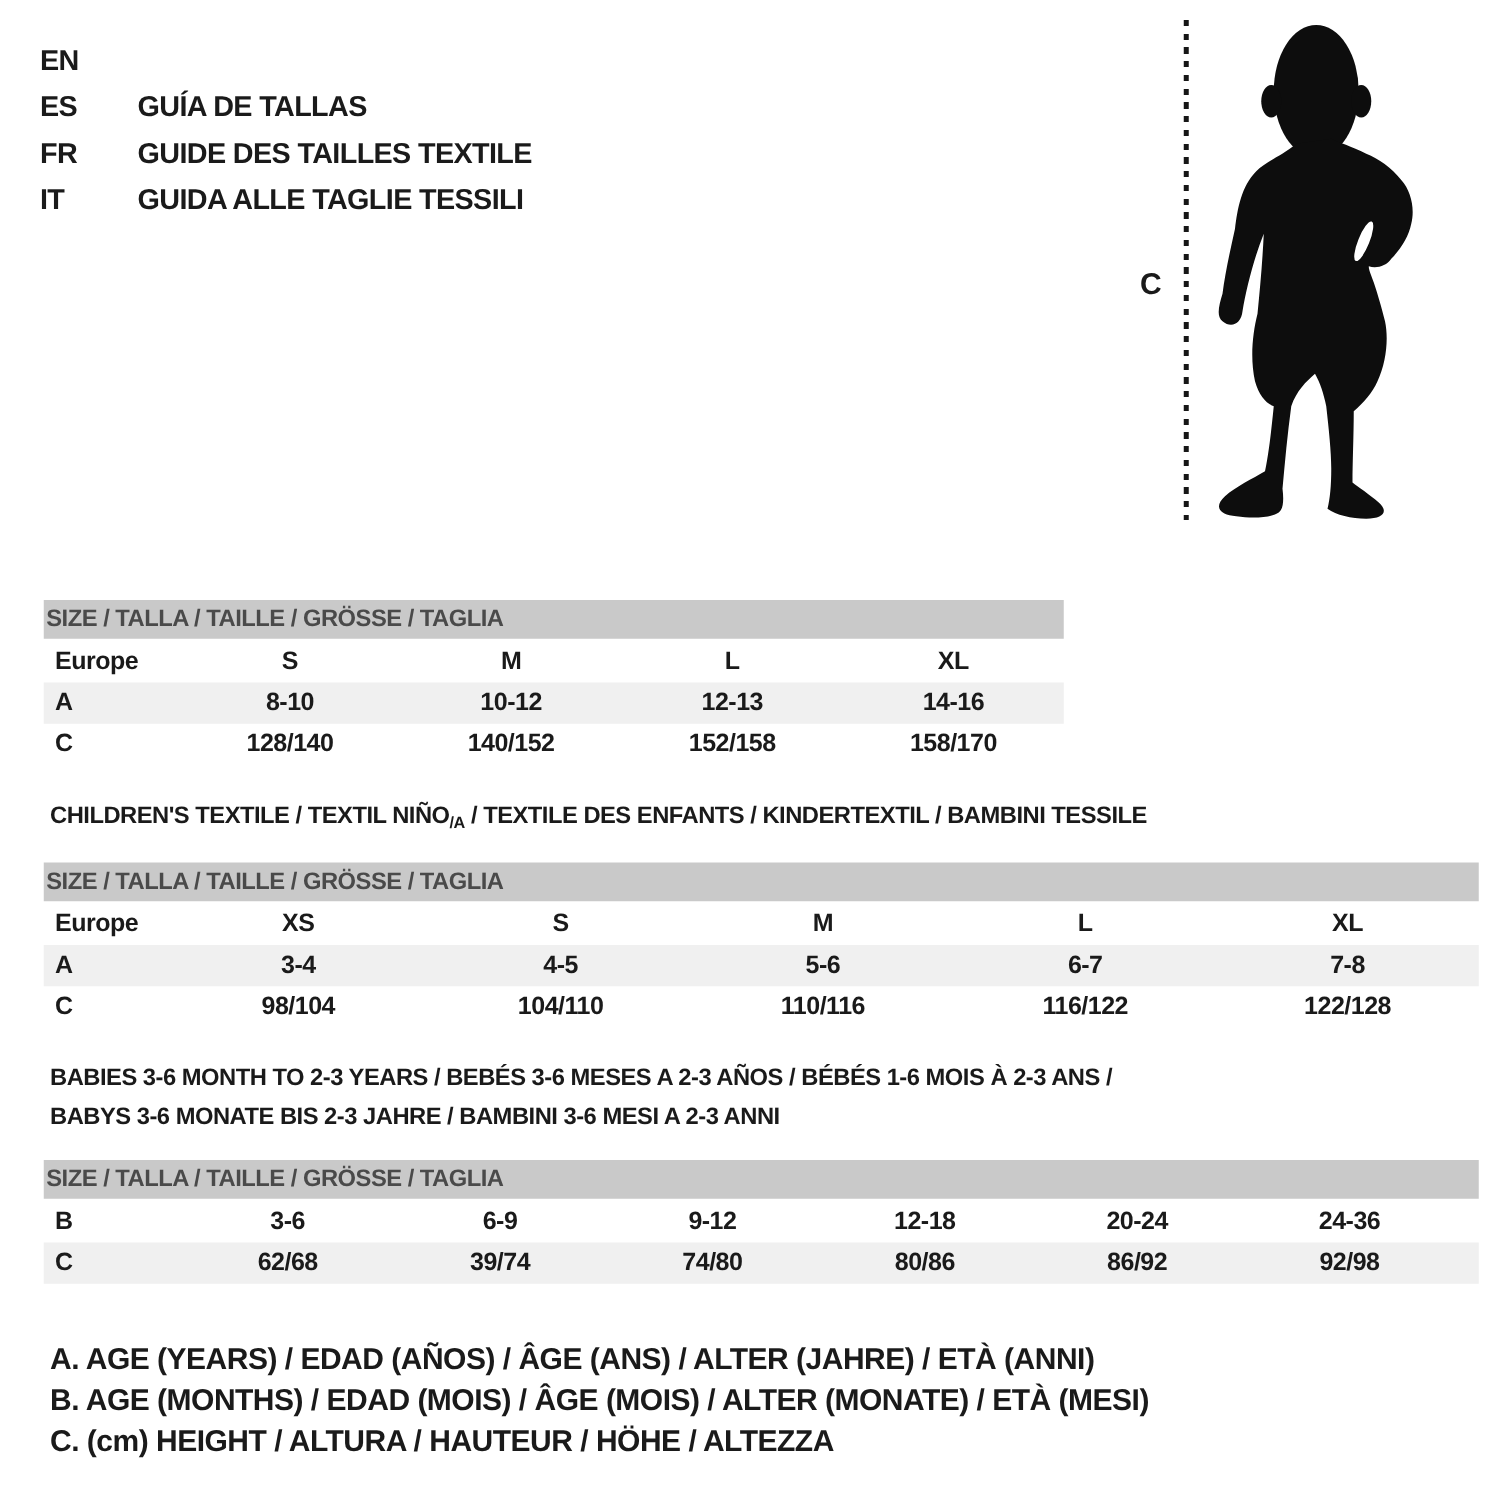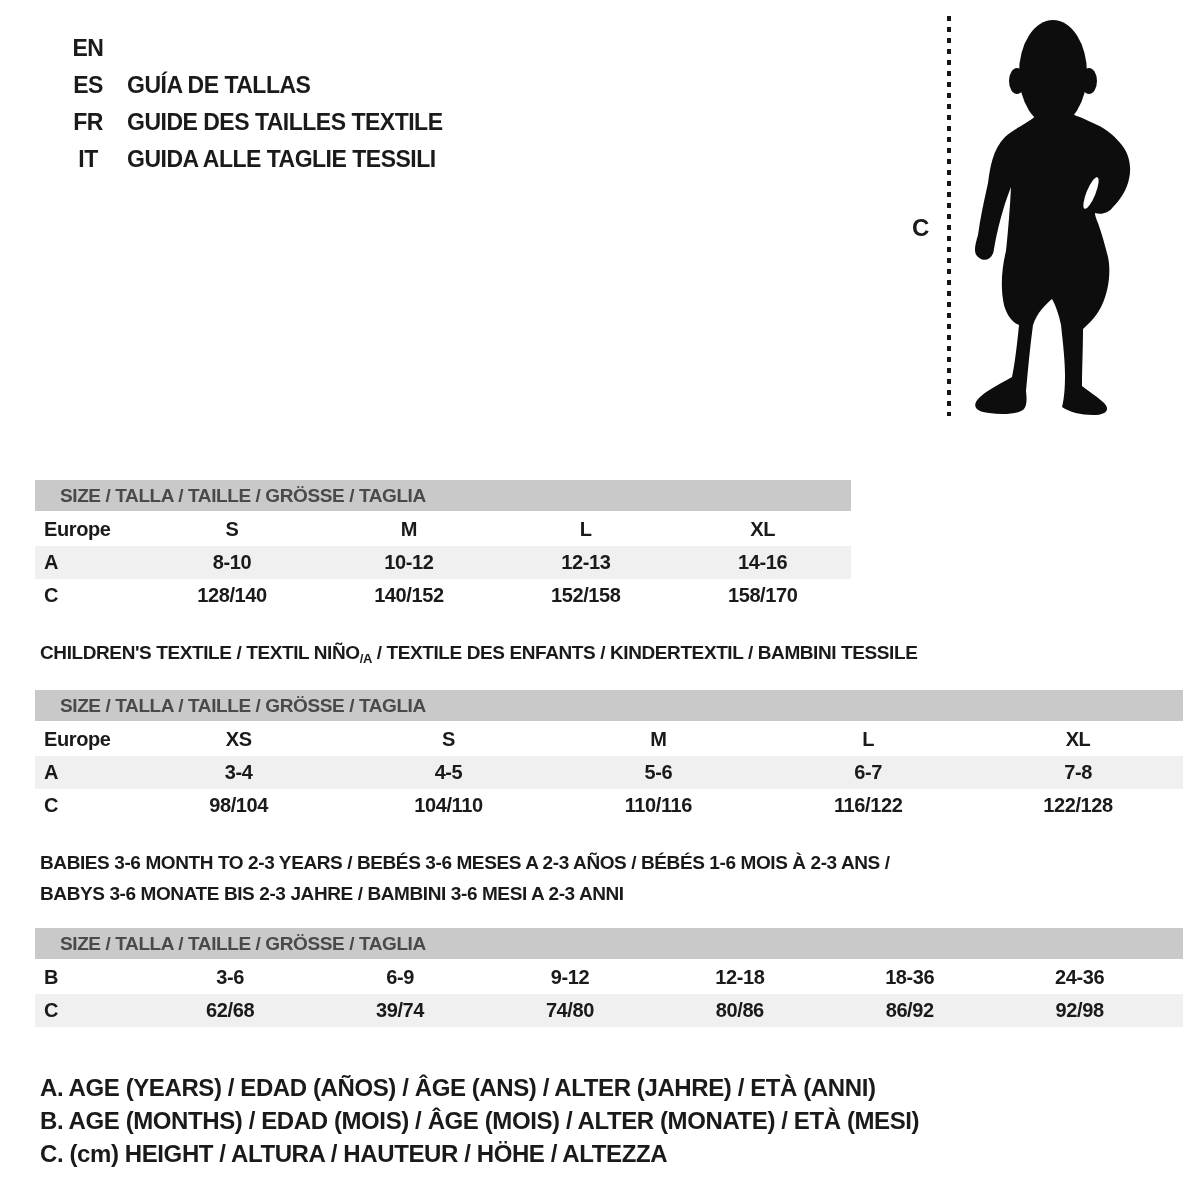--- a/index.html
+++ b/index.html
@@ -9,21 +9,21 @@
     width: 1200px;
     height: 1200px;
     background: #ffffff;
     font-family: "Liberation Sans", sans-serif;
     font-weight: 700;
     color: #1a1a1a;
     overflow: hidden;
   }
 
   
-  .lang-block { position: absolute; left: 49px; top: 30px; text-align: center; }
+  .lang-block { position: absolute; left: 32px; top: 30px; }
   .lang-row { display: flex; height: 37px; align-items: center; }
   .lang-code { width: 78px; font-size: 23px; letter-spacing: -0.5px; }
   .lang-title { font-size: 23px; letter-spacing: -0.5px; white-space: nowrap; }
 
   
   .figure-area { position: absolute; left: 890px; top: 0; width: 310px; height: 440px; }
   .height-line {
     position: absolute; left: 57px; top: 16px; width: 4px; height: 400px;
     background: repeating-linear-gradient(to bottom, #161616 0 5px, transparent 5px 11px);
   }
@@ -36,21 +36,21 @@
     font-size: 19px; letter-spacing: -0.4px; white-space: nowrap;
   }
   .section-heading sub { font-size: 13px; vertical-align: -4px; }
   .heading-line { line-height: 31px; white-space: nowrap; }
 
   
   .size-table { position: absolute; left: 35px; }
   .size-header {
     height: 31px; background: #c9c9c9; color: #4a4a4a;
     font-size: 19px; letter-spacing: -0.4px;
-    display: flex; align-items: center; padding-left: 25px;
+    display: flex; align-items: center; padding-left: 2px;
     margin-bottom: 2px;
   }
   .t-row { display: grid; height: 33px; align-items: center; font-size: 20px; letter-spacing: -0.4px; }
   .t-row.gray { background: #f0f0f0; }
   .t-row .lbl { text-align: left; padding-left: 9px; }
   .t-row .val { text-align: center; }
   .tbl-junior   { width: 816px; }
   .tbl-junior   .t-row { grid-template-columns: 13.3% repeat(4, 21.68%); }
   .tbl-children { width: 1148px; }
   .tbl-children .t-row { grid-template-columns: 8.6% repeat(5, 18.28%); }
@@ -191,21 +191,21 @@
     <div class="heading-line">BABYS 3-6 MONATE BIS 2-3 JAHRE / BAMBINI 3-6 MESI A 2-3 ANNI</div>
   </div>
   <div class="size-table tbl-babies" style="top:928px">
     <div class="size-header">SIZE / TALLA / TAILLE / GRÖSSE / TAGLIA</div>
     <div class="t-row">
       <span class="lbl">B</span>
       <span class="val">3-6</span>
       <span class="val">6-9</span>
       <span class="val">9-12</span>
       <span class="val">12-18</span>
-      <span class="val">18-36</span>
+      <span class="val">20-24</span>
       <span class="val">24-36</span>
     </div>
     <div class="t-row gray">
       <span class="lbl">C</span>
       <span class="val">62/68</span>
       <span class="val">39/74</span>
       <span class="val">74/80</span>
       <span class="val">80/86</span>
       <span class="val">86/92</span>
       <span class="val">92/98</span>

